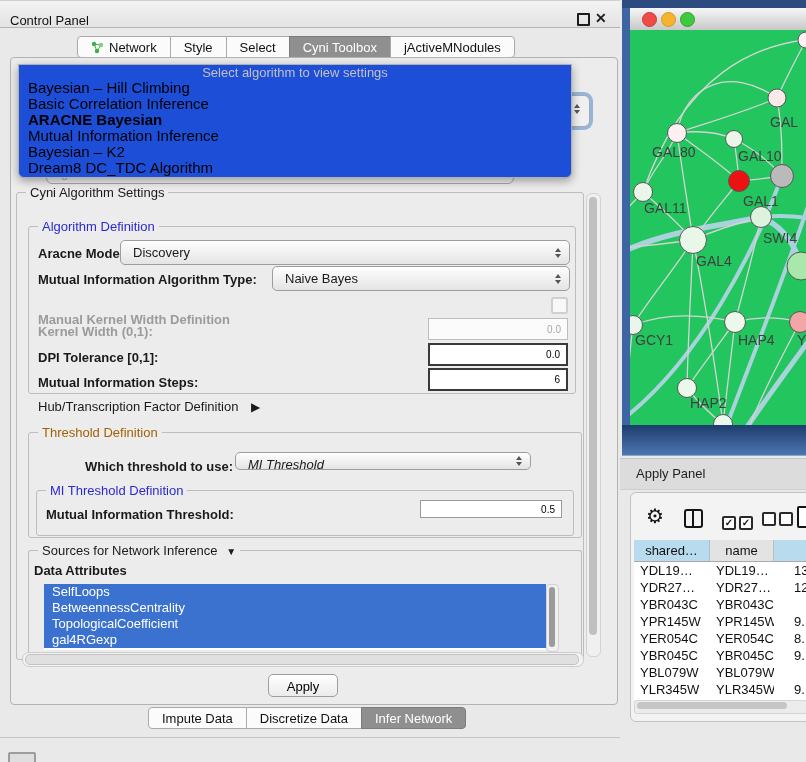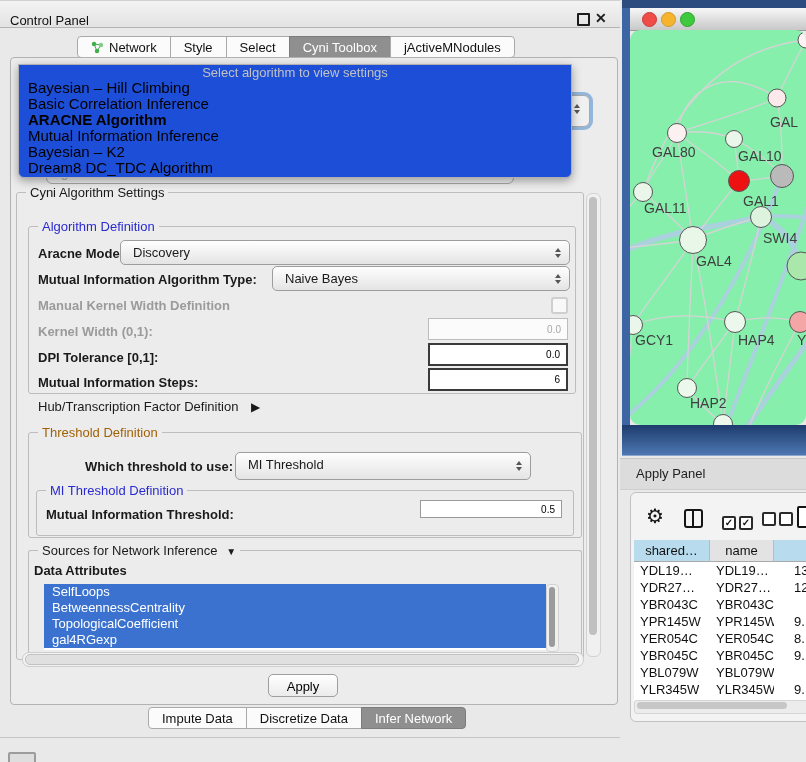--- a/index.html
+++ b/index.html
@@ -69,21 +69,21 @@
   .hid-combo{background:#f0f0f0;border:1px solid #a9a9a9;border-radius:6px;z-index:4;}
   .hid-combo.focus{box-shadow:0 0 0 3px rgba(110,160,215,.7);}
   .hid-text{position:absolute;left:14px;bottom:3px;font-size:13px;color:#a9a9a9;white-space:nowrap;}
 
   
   .net-top{left:622px;top:0;width:184px;height:8px;background:#2c4c80;border-bottom:1px solid #6d8cbb;}
   .net-left{left:622px;top:8px;width:8px;height:447px;background:#3d65a4;}
   .net-title{left:630px;top:8px;width:176px;height:22px;background:linear-gradient(#f7f7f7,#c8c8c8);
              border-bottom:1px solid #999;}
   .light{position:absolute;top:4px;width:13px;height:13px;border-radius:50%;}
-  .net-canvas{left:630px;top:30px;width:176px;height:395px;background:#86efac;overflow:hidden;border-radius:10px;}
+  .net-canvas{left:630px;top:30px;width:176px;height:395px;background:#22c55e;overflow:hidden;}
   .net-bottom{left:622px;top:425px;width:184px;height:30px;background:linear-gradient(#1e3c6d,#4d77b2);border-bottom:1px solid #8aa6cc;}
 
   
   .tp-header{left:620px;top:458px;width:186px;height:30px;background:#dcdcdc;
              border-top:1px solid #c6c6c6;border-bottom:1px solid #cecece;}
   .tp-title{left:636px;top:466px;font-size:13px;color:#222;}
   .tp-card{left:630px;top:492px;width:200px;height:228px;background:#f3f3f3;border:1px solid #c2c2c2;border-radius:6px;}
   .gear{font-size:20px;color:#141414;line-height:20px;}
   .split-ic{width:15px;height:15px;border:2px solid #141414;border-radius:3px;position:relative;}
   .split-ic:after{content:"";position:absolute;left:6px;top:0;width:2px;height:100%;background:#141414;}
@@ -145,21 +145,21 @@
   </div>
   <div class="abs hid-combo" style="left:46px;top:150px;width:466px;height:32px;">
     <span class="hid-text">gal-filtered.sif default node</span>
   </div>
 
   <div class="abs popup">
     <div class="popup-head">Select algorithm to view settings</div>
     <div id="popup-items">
         <div class="popup-item">Bayesian – Hill Climbing</div>
         <div class="popup-item">Basic Correlation Inference</div>
-        <div class="popup-item sel">ARACNE Algorithm</div>
+        <div class="popup-item sel">ARACNE Bayesian</div>
         <div class="popup-item">Mutual Information Inference</div>
         <div class="popup-item">Bayesian – K2</div>
         <div class="popup-item">Dream8 DC_TDC Algorithm</div>
       </div>
   </div>
 
   <div class="abs group" style="left:16px;top:192px;width:566px;height:466px;">
     <span class="gtitle">Cyni Algorithm Settings</span>
   </div>
   <div class="abs vscroll" style="left:586px;top:193px;width:13px;height:462px;">
@@ -181,42 +181,42 @@
 
   <div class="abs flabel" style="left:38px;top:272px;text-align:center;">Mutual Information Algorithm Type:</div>
   <div class="abs combo" style="left:272px;top:266px;width:298px;height:25px;">
     <span>Naive Bayes</span>
     <span class="arrows">
         <span class="arr-up"></span>
         <span class="arr-dn"></span>
       </span>
   </div>
 
-  <div class="abs flabel dis" style="left:38px;top:298px;">Manual Kernel Width Definition</div>
+  <div class="abs flabel dis" style="left:38px;top:312px;">Manual Kernel Width Definition</div>
   <div class="abs chk" style="left:551px;top:297px;"></div>
 
   <div class="abs flabel dis" style="left:38px;top:324px;">Kernel Width (0,1):</div>
   <input class="abs tfield dis" style="left: 428px; top: 318px; width: 140px; height: 22px;" value="0.0">
 
   <div class="abs flabel" style="left:38px;top:350px;">DPI Tolerance [0,1]:</div>
   <input class="abs tfield" style="left: 428px; top: 343px; width: 140px; height: 23px;" value="0.0">
 
   <div class="abs flabel" style="left:38px;top:375px;">Mutual Information Steps:</div>
   <input class="abs tfield" style="left: 428px; top: 368px; width: 140px; height: 23px;" value="6">
 
   <div class="abs" style="left:38px;top:399px;font-size:13px;">
     <span>Hub/Transcription Factor Definition</span>
     <span style="font-size:12px;margin-left:9px;">▶</span>
   </div>
 
   <div class="abs group" style="left:28px;top:432px;width:552px;height:104px;">
     <span class="gtitle t-green">Threshold Definition</span>
   </div>
   <div class="abs flabel" style="left:85px;top:459px;">Which threshold to use:</div>
-  <div class="abs combo" style="left:235px;top:452px;width:296px;height:28px;">
+  <div class="abs combo" style="left:235px;top:452px;width:296px;height:18px;font-style:italic;">
     <span>MI Threshold</span>
     <span class="arrows">
         <span class="arr-up"></span>
         <span class="arr-dn"></span>
       </span>
   </div>
   <div class="abs group" style="left:36px;top:490px;width:536px;height:44px;">
     <span class="gtitle t-blue">MI Threshold Definition</span>
   </div>
   <div class="abs flabel" style="left:46px;top:507px;">Mutual Information Threshold:</div>

